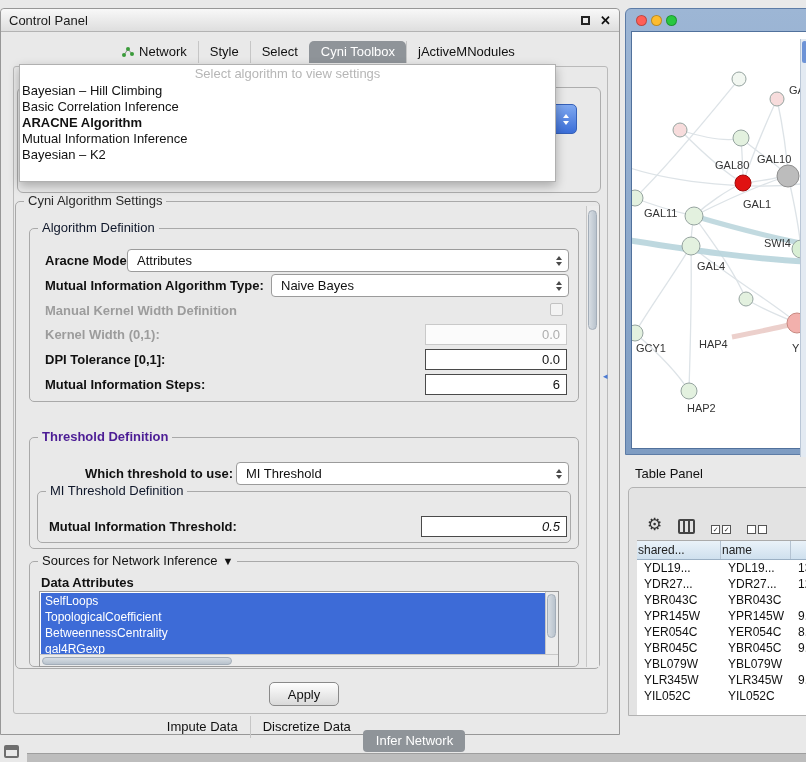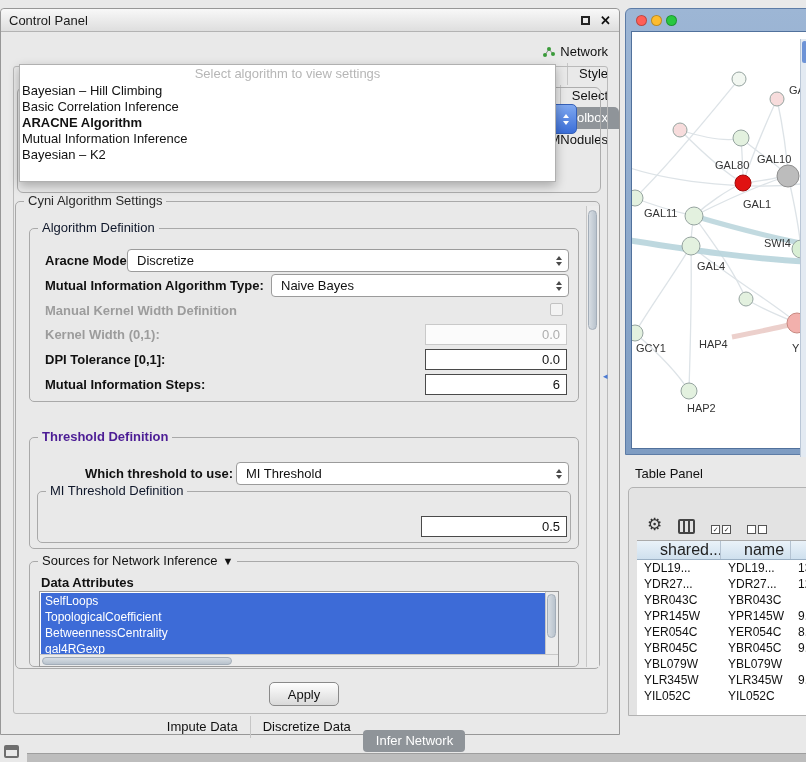--- a/index.html
+++ b/index.html
@@ -6,21 +6,21 @@
   body { background:#d9d9d9; font-family:"Liberation Sans", sans-serif; }
   .stage { position:relative; width:806px; height:762px; background:#e9e9e9; overflow:hidden; font-family:"Liberation Sans", sans-serif; }
 
   
   .cp { position:absolute; left:0; top:8px; width:620px; height:727px; background:#e9e9e9; border:1px solid #979797; border-radius:4px 4px 0 0; }
   .cp-titlebar { position:absolute; left:0; top:0; right:0; height:23px; background:linear-gradient(#f8f8f8,#dedede); border-bottom:1px solid #b3b3b3; border-radius:4px 4px 0 0; display:flex; align-items:center; padding:0 8px; font-size:13px; color:#1a1a1a; }
   .cp-titlebar .sp { flex:1; }
   .float-ico { width:9px; height:9px; border:2px solid #222; margin-right:10px; display:inline-block; }
   .close-ico { font-size:13px; font-weight:bold; color:#111; cursor:default; }
 
-  .cp-tabs { position:absolute; left:0; top:32px; width:100%; display:flex; align-items:flex-end; height:22px;flex-direction:column; }
+  .cp-tabs { position:absolute; left:8px; top:32px; width:100%; display:flex; justify-content:center; align-items:flex-end; height:22px; }
   .cp-tab { padding:3px 11px 4px 11px; font-size:13px; color:#111; display:flex; align-items:center; gap:5px; border-left:1px solid #c6c6c6; }
   .cp-tab:first-child { border-left:none; }
   .cp-tab.active { background:#8f9499; color:#fff; border-radius:5px 5px 0 0; border-left-color:transparent; }
 
   .content-frame { position:absolute; left:12px; top:57px; width:595px; height:648px; border:1px solid #bababa; border-radius:3px; }
 
   
   .grp { position:absolute; border:1px solid #a9a9a9; border-radius:5px; }
   .legend { position:absolute; top:-9px; left:8px; background:#e9e9e9; padding:0 4px; font-size:13px; white-space:nowrap; }
   .leg-plain { color:#2b2b2b; }
@@ -90,21 +90,21 @@
   .tablewin { position:absolute; left:628px; top:487px; width:190px; height:229px; background:#e3e3e3; border:1px solid #b2b2b2; border-radius:5px 5px 0 0; }
   .ttoolbar { position:absolute; left:0; top:0; right:0; height:52px; display:flex; align-items:flex-end; padding:0 0 6px 18px; gap:16px; }
   .gear { font-size:17px; color:#333; line-height:18px; }
   .colbrowser { width:17px; height:15px; border:2px solid #444; border-radius:2px; position:relative; }
   .colbrowser i { position:absolute; top:0; bottom:0; width:2px; background:#444; }
   .colbrowser i.a { left:3px; } .colbrowser i.b { left:8px; }
   .pair { display:flex; gap:2px; }
   .sq { width:9px; height:9px; border:1.5px solid #555; font-size:7px; line-height:7px; text-align:center; color:#333; background:#fff; }
   .tbl { position:absolute; left:8px; top:52px; right:0; bottom:0; background:#fff; border-top:1px solid #aaa; overflow:hidden; }
   .thead { display:flex; height:19px; background:linear-gradient(#eaf2f9,#cfe0ee); border-bottom:1px solid #9bb0c4; }
-  .th { font-size:16px; color:#222; line-height:18px; padding-left:23px; border-right:1px solid #b4c3d2; overflow:hidden; white-space:nowrap; }
+  .th { font-size:12px; color:#222; line-height:18px; padding-left:1px; border-right:1px solid #b4c3d2; overflow:hidden; white-space:nowrap; }
   .c1 { width:84px; } .c2 { width:70px; } .c3 { flex:1; }
   .trow { display:flex; height:16px; }
   .td { font-size:12px; color:#111; line-height:16px; padding-left:7px; overflow:hidden; white-space:nowrap; }
 
   
   .mini-icon { position:absolute; left:4px; top:745px; width:15px; height:13px; border:2px solid #6e6e6e; border-radius:2px; }
   .mini-icon i { display:block; height:3px; background:#6e6e6e; }
   .footer-strip { position:absolute; left:27px; top:753px; width:779px; height:9px; background:#bdbdbd; border-top:1px solid #9e9e9e; }
 
   svg text { font-family:"Liberation Sans",sans-serif; }
@@ -170,21 +170,21 @@
 
     <div class="vtrack" style="left:585px; top:197px; width:13px; height:461px;">
       <div class="vthumb" style="top:4px; height:120px;"></div>
     </div>
 
     <div class="grp" style="left:28px; top:219px; width:550px; height:174px;">
       <span class="legend leg-blue">Algorithm Definition</span>
     </div>
     <span class="lbl" style="left:44px; top:244px;">Aracne Mode:</span>
     <div class="combo" style="left:126px; top:240px; width:442px;">
-      <span>Discretize</span>
+      <span>Attributes</span>
       <span class="arrows">
           <b class="up"></b>
           <b class="dn"></b>
         </span>
     </div>
     <span class="lbl" style="left:44px; top:269px;">Mutual Information Algorithm Type:</span>
     <div class="combo" style="left:270px; top:265px; width:298px;">
       <span>Naive Bayes</span>
       <span class="arrows">
           <b class="up"></b>
@@ -214,21 +214,22 @@
     <div class="combo" style="left:235px; top:453px; width:333px;">
       <span>MI Threshold</span>
       <span class="arrows">
           <b class="up"></b>
           <b class="dn"></b>
         </span>
     </div>
     <div class="grp" style="left:36px; top:482px; width:534px; height:52px;">
       <span class="legend leg-blue">MI Threshold Definition</span>
     </div>
-    <div class="tfield" style="left:420px; top:507px; width:146px;">
+    <span class="lbl" style="left:48px; top:510px;">Mutual Information Threshold:</span>
+    <div class="tfield" style="left:420px; top:507px; width:146px;font-style:italic;">
         <span>0.5</span>
       </div>
 
     <div class="grp" style="left:28px; top:552px; width:550px; height:106px;">
       <span class="legend leg-black-bold">
         <span>Sources for Network Inference</span>
         <span class="tri">▼</span>
       </span>
     </div>
     <span class="lbl" style="left:40px; top:566px;">Data Attributes</span>

